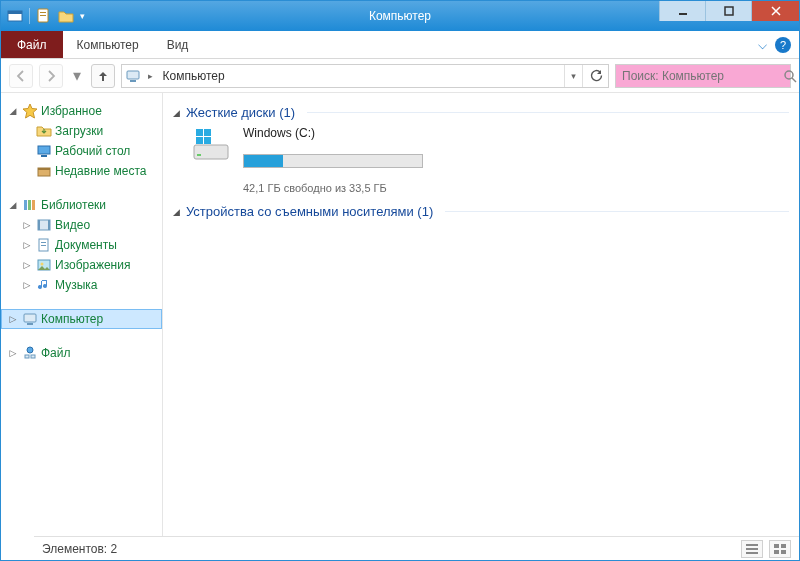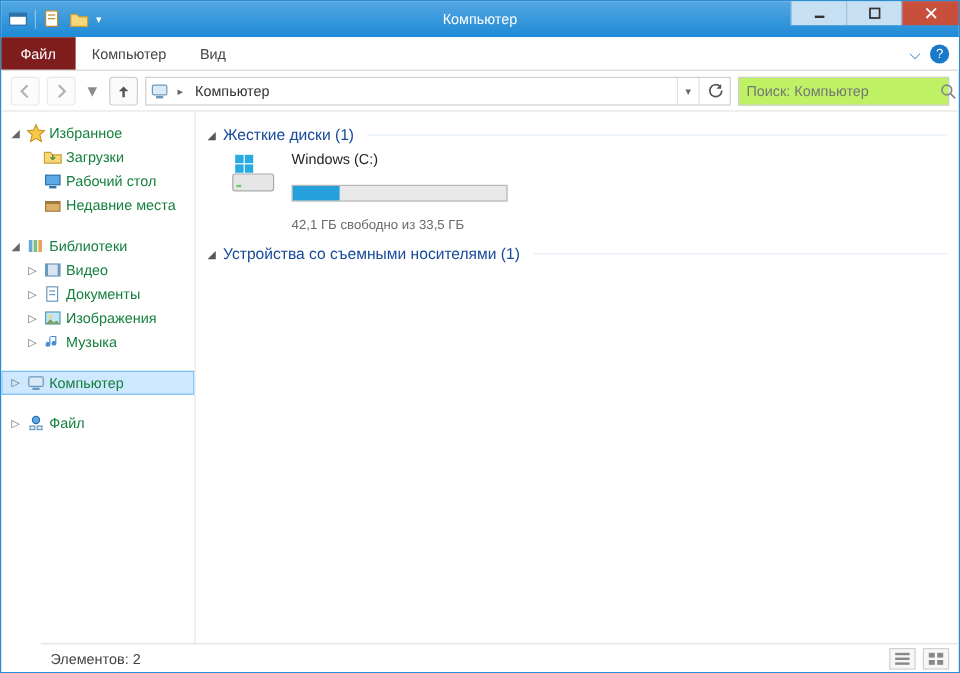--- a/index.html
+++ b/index.html
@@ -25,21 +25,21 @@
   .navbtn { width:24px; height:24px; border:1px solid #cfcfcf; border-radius:3px; display:flex; align-items:center; justify-content:center; background:#fafafa;}
   .navbtn.disabled { opacity:.45;}
   .navbtn.small { width:16px; border:none; background:transparent;}
   .navbtn.up { width:24px;}
   .addr { flex:1; height:24px; border:1px solid #cfcfcf; display:flex; align-items:center; background:#fff;}
   .addr .ico { width:22px; display:flex; align-items:center; justify-content:center;}
   .addr .crumb { padding:0 6px; font-size:12px; color:#333; display:flex; align-items:center; height:100%; border-right:1px solid transparent;}
   .addr .chev { color:#666; font-size:9px; padding:0 4px;}
   .addr .dropdown { margin-left:auto; width:18px; display:flex; align-items:center; justify-content:center; border-left:1px solid #e0e0e0; height:100%; color:#666; font-size:9px;}
   .addr .refresh { width:26px; display:flex; align-items:center; justify-content:center; border-left:1px solid #e0e0e0; height:100%;}
-  .search { width:176px; height:24px; border:1px solid #cfcfcf; display:flex; align-items:center; background:#bef264;}
+  .search { width:176px; height:24px; border:1px solid #cfcfcf; display:flex; align-items:center; background:#f9a8d4;}
   .search input { border:none; outline:none; flex:1; font-size:12px; padding:0 6px; color:#555; background:transparent;}
   .search .mag { width:24px; display:flex; align-items:center; justify-content:center;}
   
   .body { flex:1; display:flex; overflow:hidden;}
   .sidebar { width:162px; border-right:1px solid #e5e5e5; padding:8px 0; overflow:auto; font-size:12px;}
   .tree ul { list-style:none; margin:0; padding:0;}
   .tree li { padding:0;}
   .node { display:flex; align-items:center; height:20px; padding-left:6px; gap:2px; cursor:default;}
   .node.depth1 { padding-left:6px;}
   .node.depth2 { padding-left:20px;}

